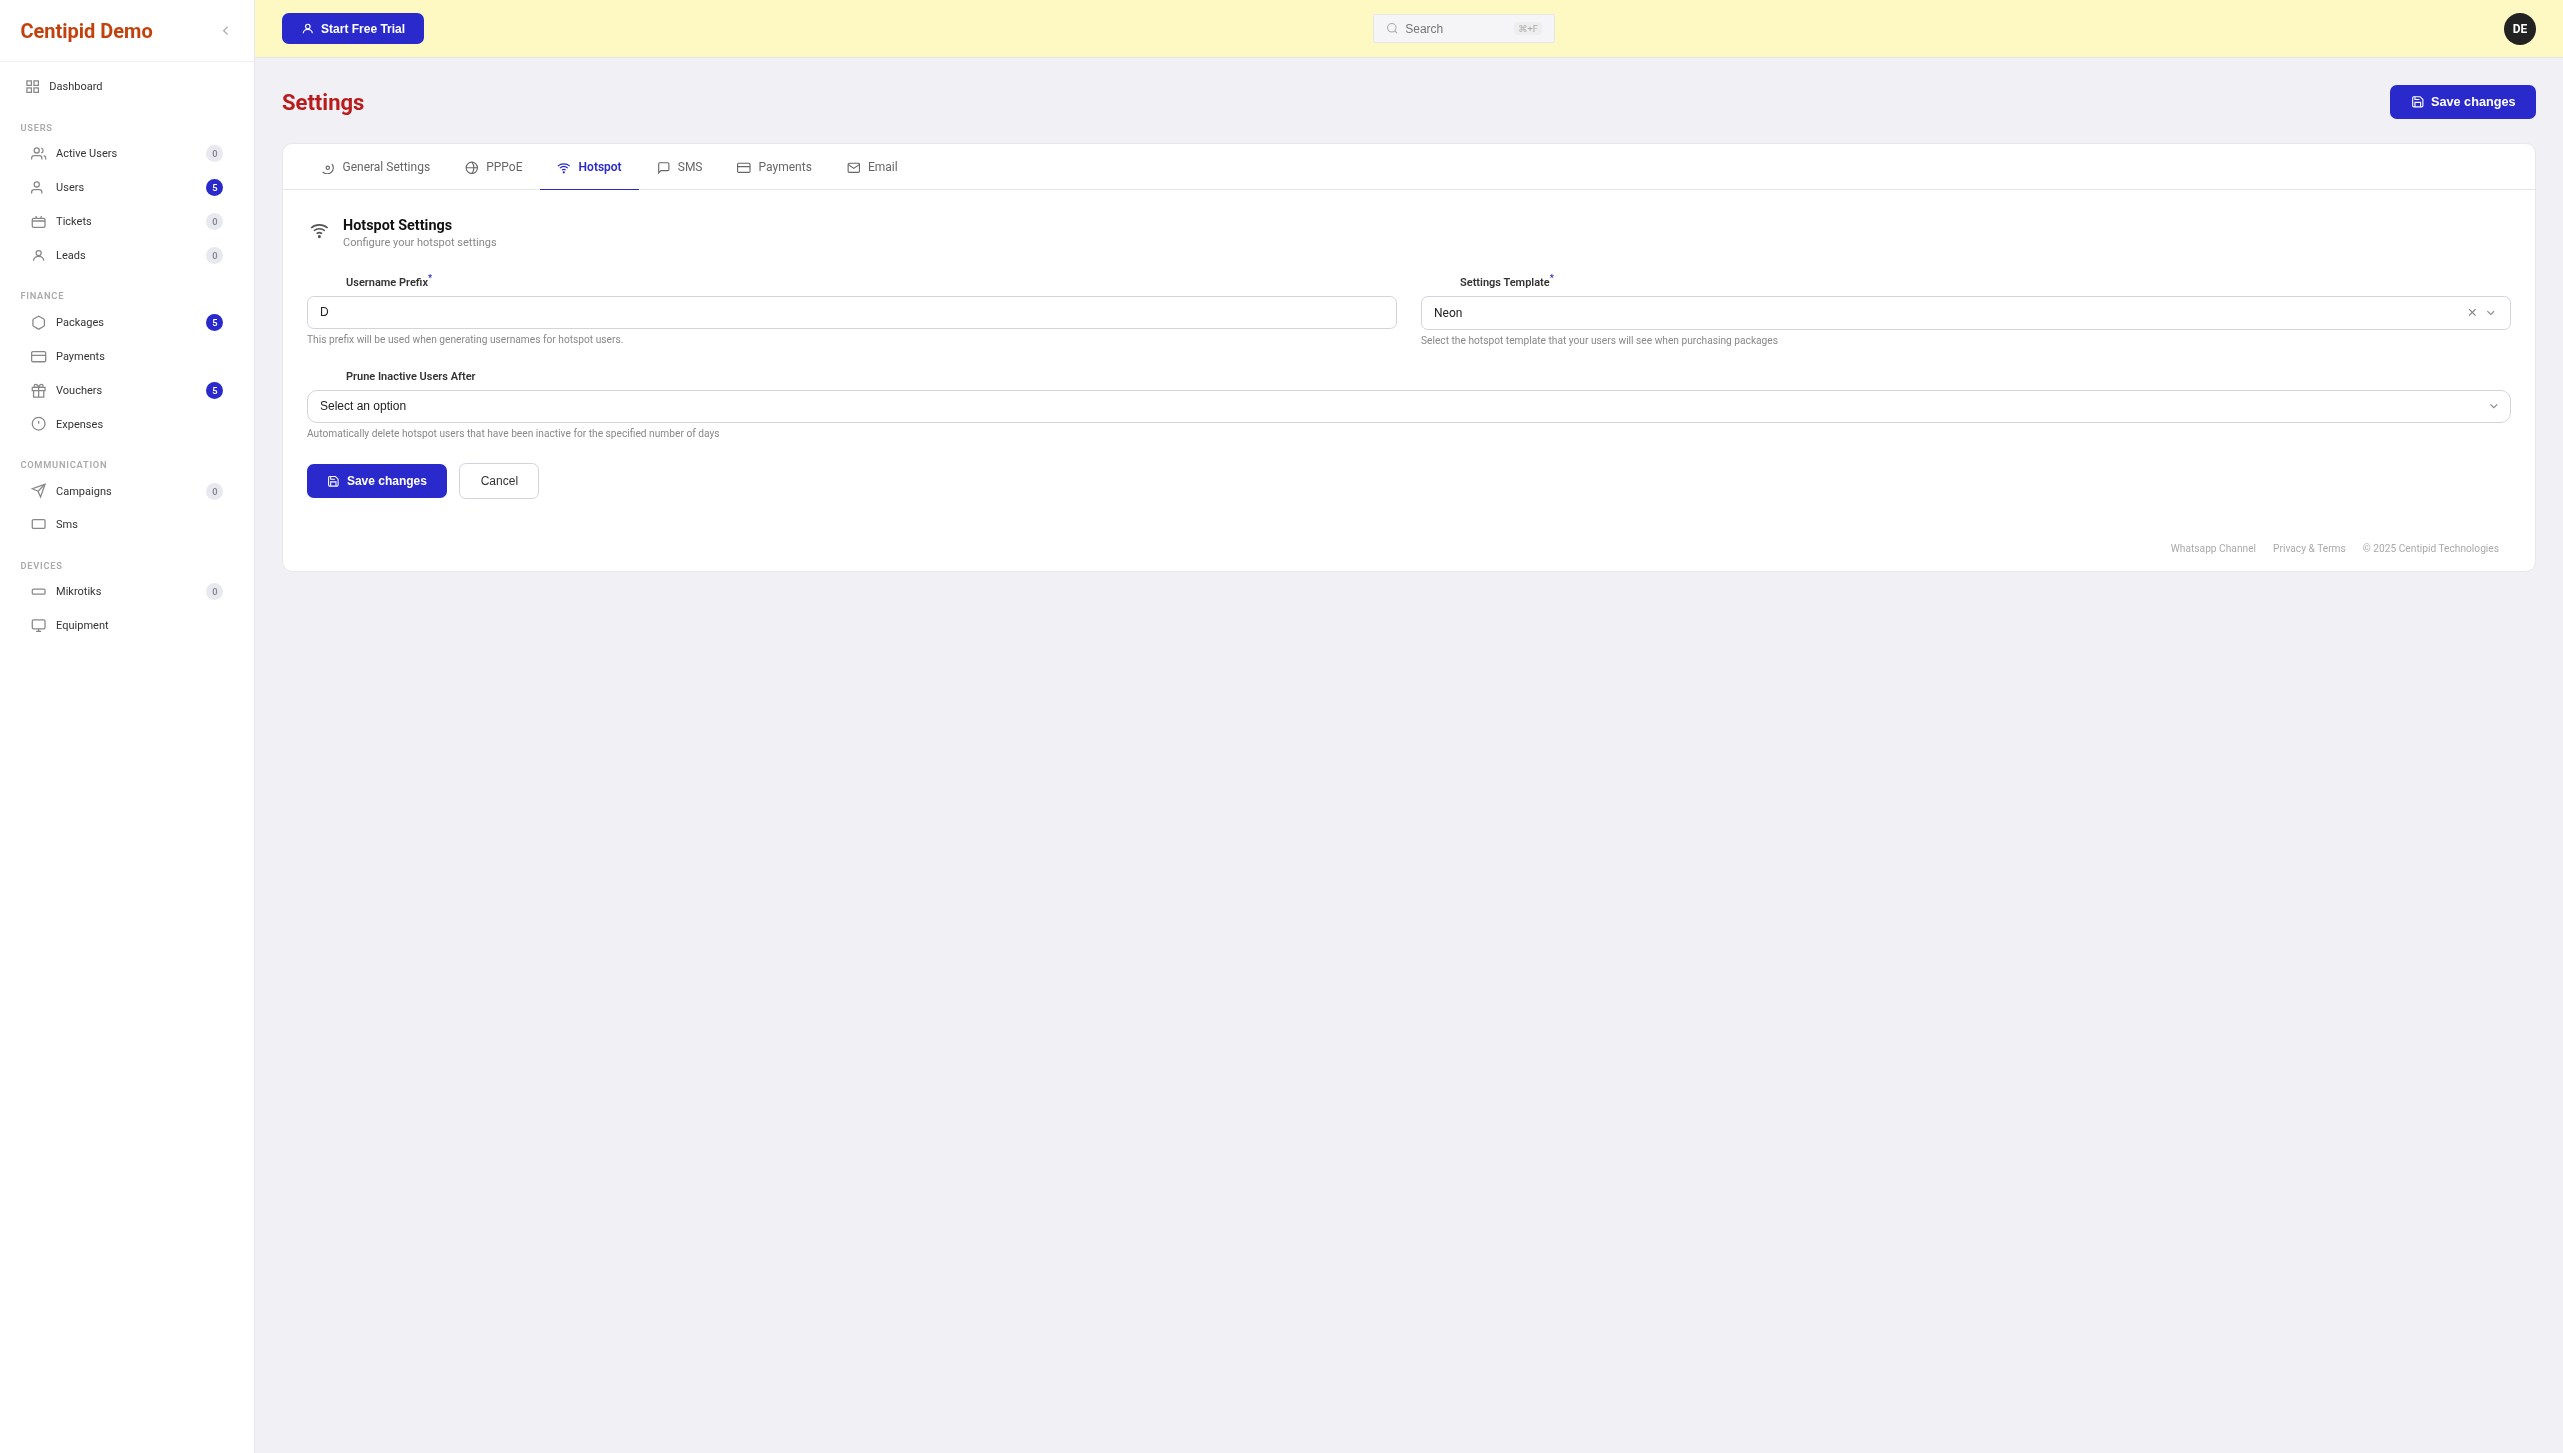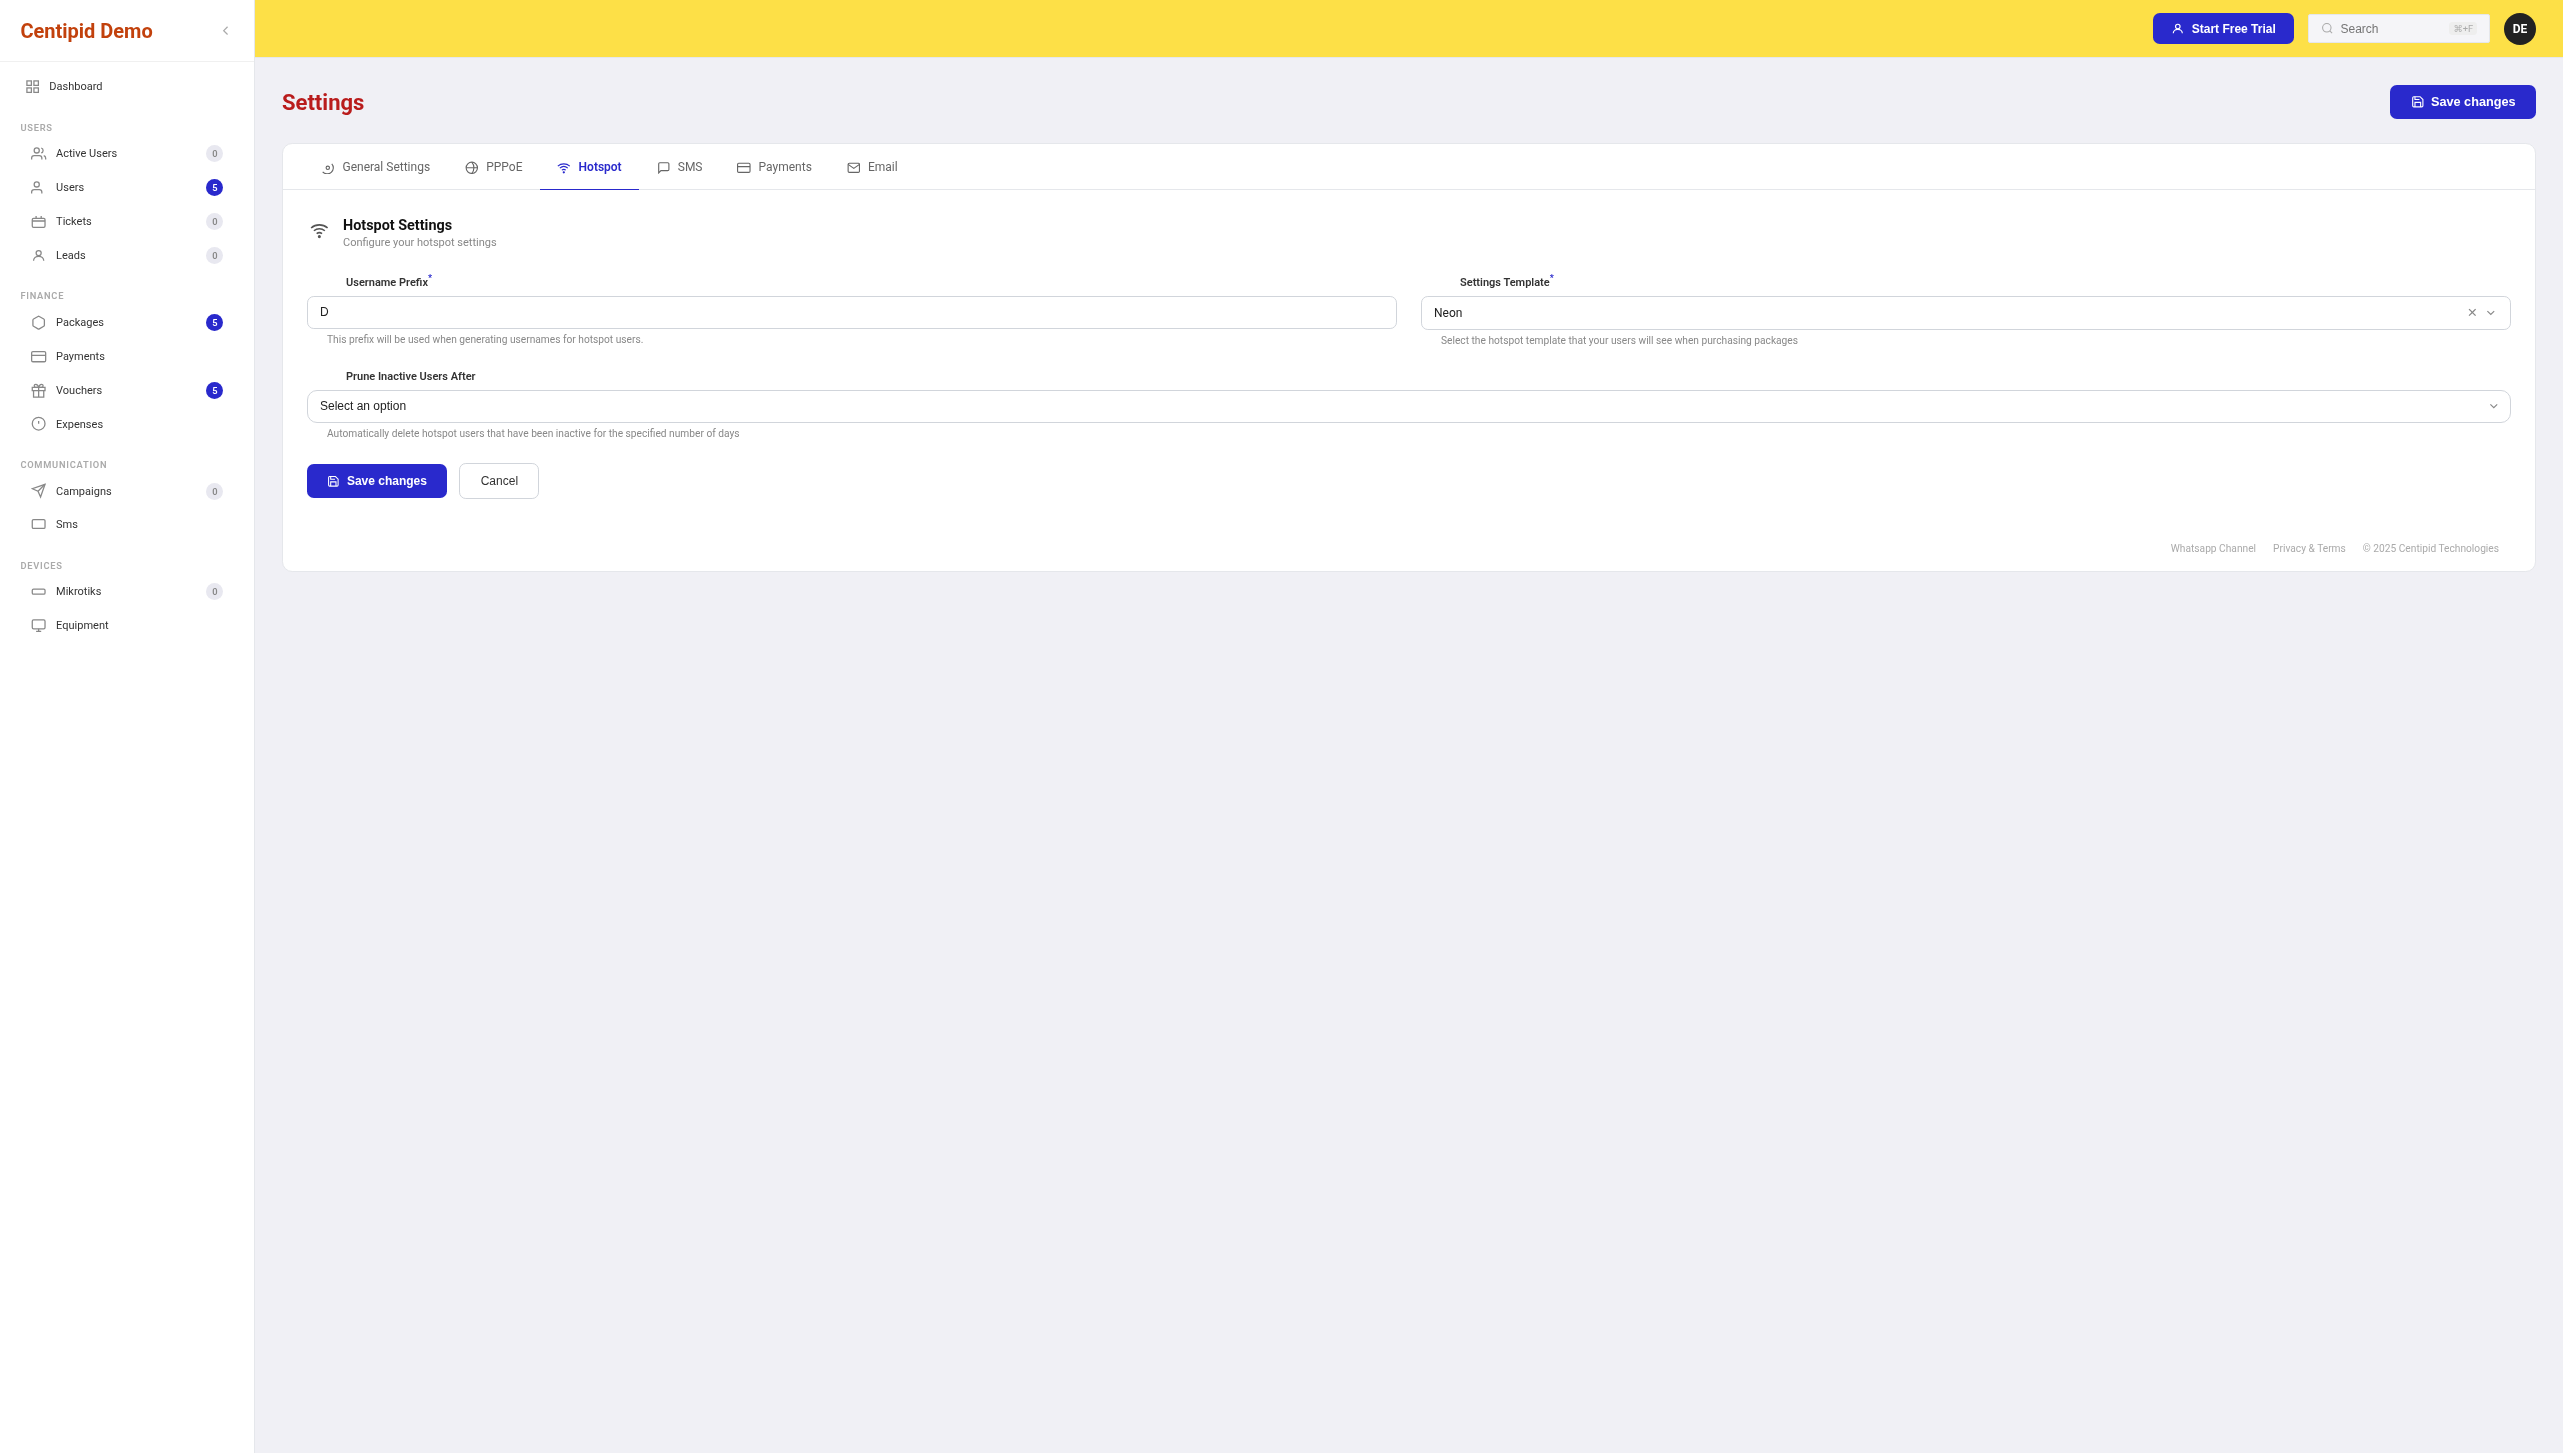--- a/index.html
+++ b/index.html
@@ -14,21 +14,21 @@
     .sidebar-section-label { font-size: 9.3px; color: #aaa; font-weight: 600; text-transform: uppercase; letter-spacing: 0.08em; margin-bottom: 5.1px; }
     .sidebar-item { display: flex; align-items: center; justify-content: space-between; padding: 7.6px 10.2px; border-radius: 6.8px; cursor: pointer; transition: background 0.15s; margin-bottom: 1.7px; }
     .sidebar-item-left { display: flex; align-items: center; gap: 8.5px; }
     .sidebar-item-icon { width: 17px; height: 17px; display: flex; align-items: center; justify-content: center; color: #888; }
     .sidebar-item-label { font-size: 11px; color: #333; }
     .sidebar-badge { background: #2929cc; color: #fff; border-radius: 848px; font-size: 9.3px; font-weight: 600; min-width: 17px; height: 17px; display: flex; align-items: center; justify-content: center; padding: 0 4.2px; }
     .sidebar-badge.zero { background: #e8e8f0; color: #888; }
 
     
     .main { flex: 1; display: flex; flex-direction: column; overflow: hidden; }
-    .topbar { background: #fde047; border-bottom: 0.8px solid #e5e7eb; padding: 8.5px 27px; display: flex; align-items: center; justify-content: flex-end; gap: 13.6px; min-height: 58px; }
+    .topbar { background: #fef9c3; border-bottom: 0.8px solid #e5e7eb; padding: 8.5px 27px; display: flex; align-items: center; justify-content: space-between; gap: 13.6px; min-height: 58px; }
     .trial-btn { background: #2929cc; color: #fff; border: none; border-radius: 6.8px; padding: 8.5px 18.7px; font-size: 12px; font-weight: 600; cursor: pointer; display: flex; align-items: center; gap: 6.8px; }
     .search-box { display: flex; align-items: center; gap: 6.8px; background: #f5f5f8; border: 0.8px solid #e5e7eb; border-radius: 2px; padding: 6.8px 12px; min-width: 170px; }
     .search-box input { background: none; border: none; outline: none; font-size: 12px; color: #333; width: 102px; }
     .search-shortcut { font-size: 9.3px; color: #aaa; background: #eee; border-radius: 3.4px; padding: 0.8px 4.2px; }
     .avatar { width: 32px; height: 32px; border-radius: 50%; background: #222; color: #fff; display: flex; align-items: center; justify-content: center; font-size: 12px; font-weight: 700; }
 
     .content { flex: 1; overflow-y: auto; padding: 27px; }
     .content-header { display: flex; align-items: center; justify-content: space-between; margin-bottom: 24px; }
     .page-title { font-size: 22px; font-weight: 700; color: #b91c1c; }
     .save-btn-top { background: #2929cc; color: #fff; border: none; border-radius: 6.8px; padding: 10.2px 20.4px; font-size: 12.7px; font-weight: 600; cursor: pointer; display: flex; align-items: center; gap: 6.8px; }
@@ -43,21 +43,21 @@
     .settings-section-header { display: flex; align-items: flex-start; gap: 12px; margin-bottom: 24px; }
     .settings-section-icon { width: 24px; height: 24px; display: flex; align-items: center; justify-content: center; color: #555; margin-top: 1.7px; }
     .settings-section-title { font-size: 14.4px; font-weight: 700; color: #111; }
     .settings-section-desc { font-size: 11px; color: #888; margin-top: 2.5px; }
 
     .form-row { display: flex; gap: 24px; margin-bottom: 24px; }
     .form-group { flex: 1; }
     .form-label { font-size: 11px; font-weight: 600; color: #333; margin-bottom: 6.8px; margin-left: 39px; }
     .form-label sup { color: #2929cc; }
     .form-input { width: 100%; border: 0.8px solid #d1d5db; border-radius: 6.8px; padding: 8.5px 12px; font-size: 12px; color: #222; outline: none; }
-    .form-hint { font-size: 10.2px; color: #888; margin-top: 5.1px; margin-left: 20px; }
+    .form-hint { font-size: 10.2px; color: #888; margin-top: 5.1px; }
 
     .select-wrapper { position: relative; }
     .select-wrapper select { width: 100%; border: 0.8px solid #d1d5db; border-radius: 10px; padding: 8.5px 31px 8.5px 12px; font-size: 12px; color: #222; appearance: none; outline: none; background: #fff; cursor: pointer; }
     .select-wrapper .chevron { position: absolute; right: 10.2px; top: 50%; transform: translateY(-50%); color: #888; pointer-events: none; }
 
     .hotspot-template-wrapper { position: relative; }
 
     .full-row { width: 100%; margin-bottom: 24px; }
 
     .form-actions { display: flex; align-items: center; gap: 12px; margin-top: 6.8px; }

